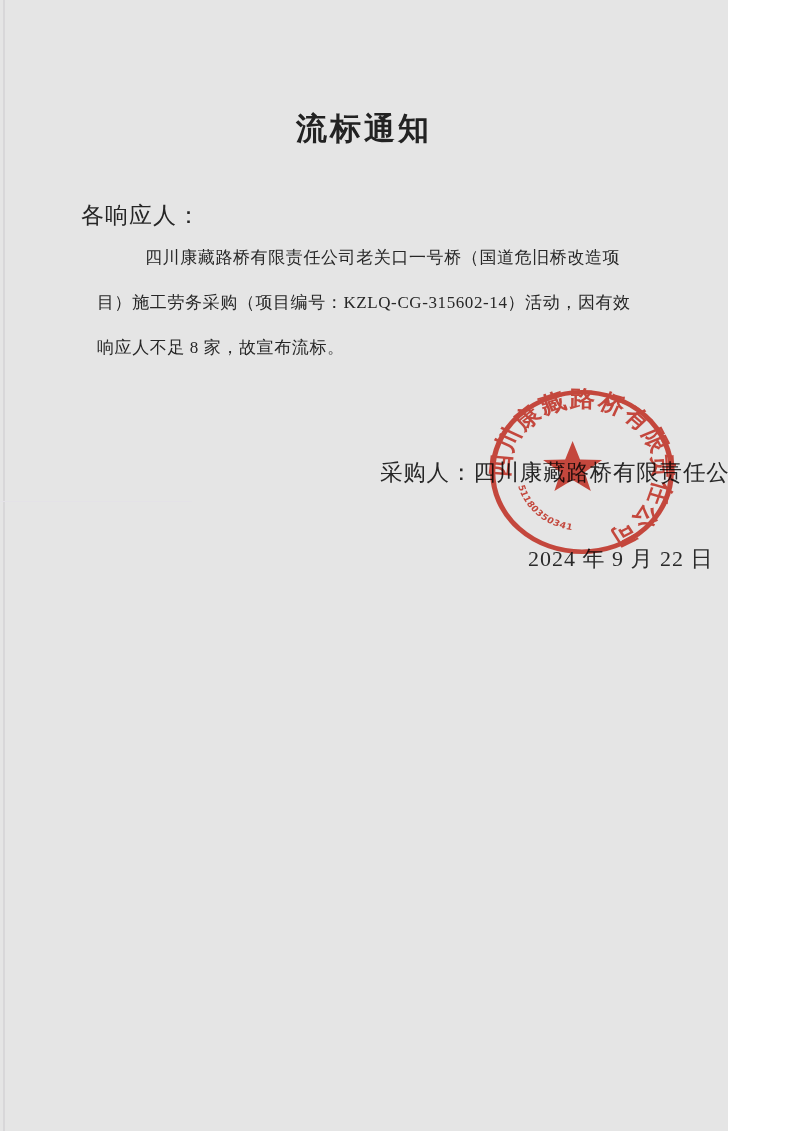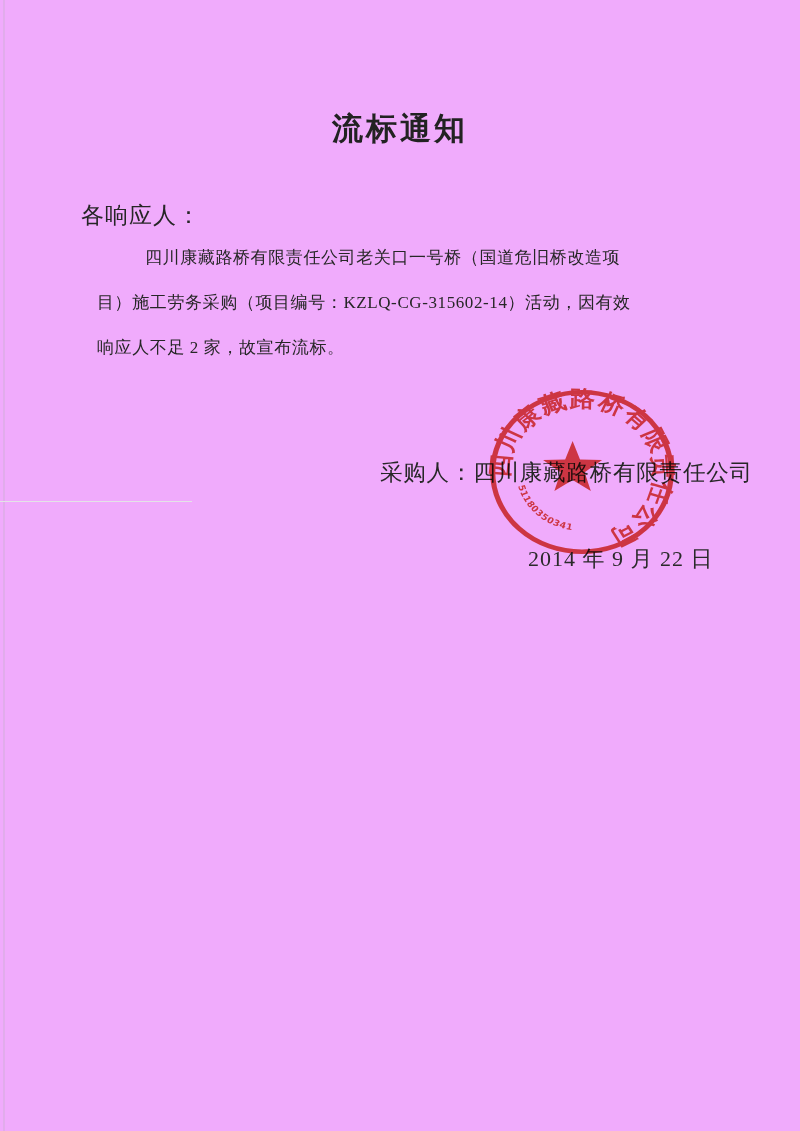--- a/index.html
+++ b/index.html
@@ -1,20 +1,20 @@
 <!DOCTYPE html>
 <html><head>
 <meta charset="utf-8">
 <style>
   html, body { margin: 0; padding: 0; background: #ffffff; }
   .page {
     position: relative;
-    width: 800px;
+    width: 728px;
     height: 1131px;
-    background: #f0abfc;
+    background: #e5e5e5;
     overflow: hidden;
     font-family: "Liberation Serif", "DejaVu Serif", serif;
     color: #262626;
   }
   .edge-line {
     position: absolute;
     left: 3px; top: 0;
     width: 2px; height: 100%;
     background: rgba(180,175,185,0.25);
   }
@@ -91,25 +91,25 @@
   <div class="scan-line"></div>
 
   <div class="doc-title">流标通知</div>
 
   <div class="salutation">各响应人：</div>
 
   <div class="body-line body-line-1">四川康藏路桥有限责任公司老关口一号桥（国道危旧桥改造项</div>
 
   <div class="body-line body-line-2">目）施工劳务采购（项目编号：KZLQ-CG-315602-14）活动，因有效</div>
 
-  <div class="body-line body-line-3">响应人不足 2 家，故宣布流标。</div>
+  <div class="body-line body-line-3">响应人不足 8 家，故宣布流标。</div>
 
   <div class="signature">采购人：四川康藏路桥有限责任公司</div>
 
-  <div class="doc-date">2014 年 9 月 22 日</div>
+  <div class="doc-date">2024 年 9 月 22 日</div>
 
   <svg class="seal" viewBox="0 0 200 200" preserveAspectRatio="none">
     <defs>
       <path id="seal-name-arc" d="M 22.3 106.8 A 78 78 0 1 1 126.7 173.3" fill="none"></path>
       <path id="seal-serial-arc" d="M 31.5 114.6 A 70 70 0 0 0 90.3 169.3" fill="none"></path>
     </defs>
 
     <circle cx="100" cy="100" r="95" fill="none" stroke="#d63c2f" stroke-width="5.5"></circle>
 
     <polygon fill="#d63c2f" points="90,63 97.9,85.1 121.4,85.8 102.8,100.2 109.4,122.7 90,109.5 70.6,122.7 77.2,100.2 58.6,85.8 82.1,85.1"></polygon>

